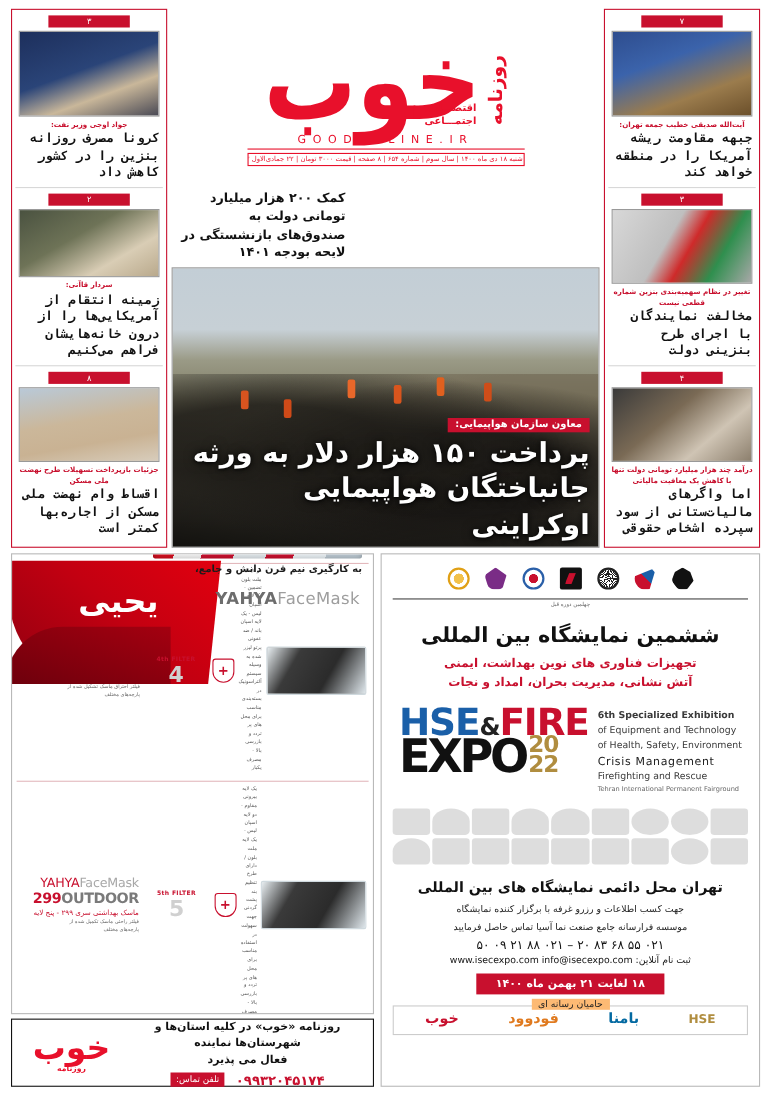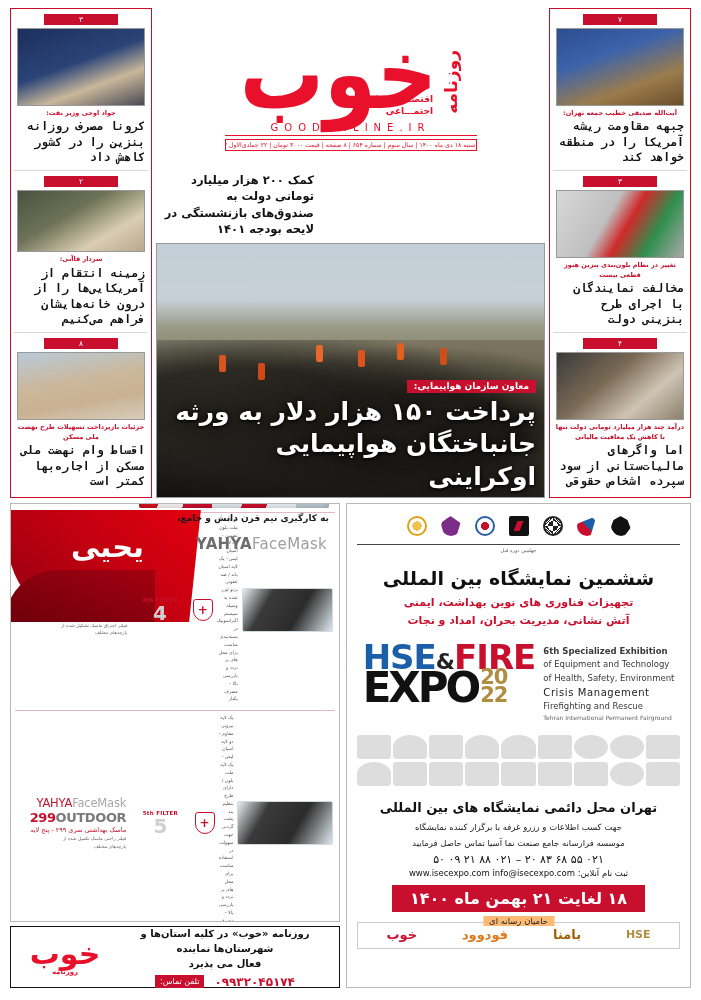--- a/index.html
+++ b/index.html
@@ -404,39 +404,39 @@
   .pic-icon.r { border-radius: 50% 50% 4px 4px; }
   .pic-icon.c { border-radius: 50%; }
 
   .expo-venue-fa { font-size: 13px; font-weight: bold; color: #111; margin-top: 14px; }
   .expo-contact-fa { font-size: 8.5px; color: #222; line-height: 1.9; text-align: center; margin-top: 4px; }
   .expo-phones { font-size: 11px; color: #111; letter-spacing: 1px; margin-top: 2px; }
   .expo-web { font-size: 8.5px; color: #111; margin-top: 2px; direction: rtl; }
   .expo-web .ltr { direction: ltr; display: inline-block; }
   .expo-date-bar {
     background: #c8102e; color: #fff;
-    font-size: 16px; font-weight: bold;
+    font-size: 10px; font-weight: bold;
     padding: 4px 18px; margin-top: 7px;
   }
   .media-support {
     width: 100%; border: 1px solid #ccc; margin-top: 10px;
     padding: 4px 6px 6px; position: relative;
     display: flex; flex-direction: row-reverse;
     align-items: center; justify-content: space-around;
   }
   .media-label {
     position: absolute; top: -7px; right: 50%;
     transform: translateX(50%);
     background: #fdba74; padding: 0 6px;
     font-size: 8.5px; color: #222;
   }
   .mlogo { font-size: 13px; font-weight: bold; }
   .mlogo.m1 { color: #c8102e; }
   .mlogo.m2 { color: #e07a1f; }
-  .mlogo.m3 { color: #a16207; }
+  .mlogo.m3 { color: #0369a1; }
   .mlogo.m4 { color: #b08d3f; font-size: 11px; direction: ltr; }
 
   
   .promo-banner {
     border: 1.5px solid #111;
     background: #fff;
     height: 62px;
     margin-top: 4px;
     display: flex; flex-direction: row-reverse;
     align-items: center; padding: 4px 8px; gap: 8px;
@@ -523,21 +523,21 @@
     <div class="side-col">
       <div class="side-item">
         <div class="pagenum">۷</div>
         <div class="thumb t-friday"></div>
         <div class="kicker">آیت‌الله صدیقی خطیب جمعه تهران:</div>
         <div class="sub-head">جبهه مقاومت ریشه آمریکا را در منطقه خواهد کند</div>
       </div>
       <div class="side-item">
         <div class="pagenum">۳</div>
         <div class="thumb t-fuel"></div>
-        <div class="kicker">تغییر در نظام بلون‌بندی بنزین هنوز قطعی نیست</div>
+        <div class="kicker">تغییر در نظام سهمیه‌بندی بنزین شماره قطعی نیست</div>
         <div class="sub-head">مخالفت نمایندگان با اجرای طرح بنزینی دولت</div>
       </div>
       <div class="side-item">
         <div class="pagenum">۴</div>
         <div class="thumb t-tax"></div>
         <div class="kicker">درآمد چند هزار میلیارد تومانی دولت تنها با کاهش یک معافیت مالیاتی</div>
         <div class="sub-head">اما واگرهای مالیات‌ستانی از سود سپرده اشخاص حقوقی</div>
       </div>
     </div>
   </div>

